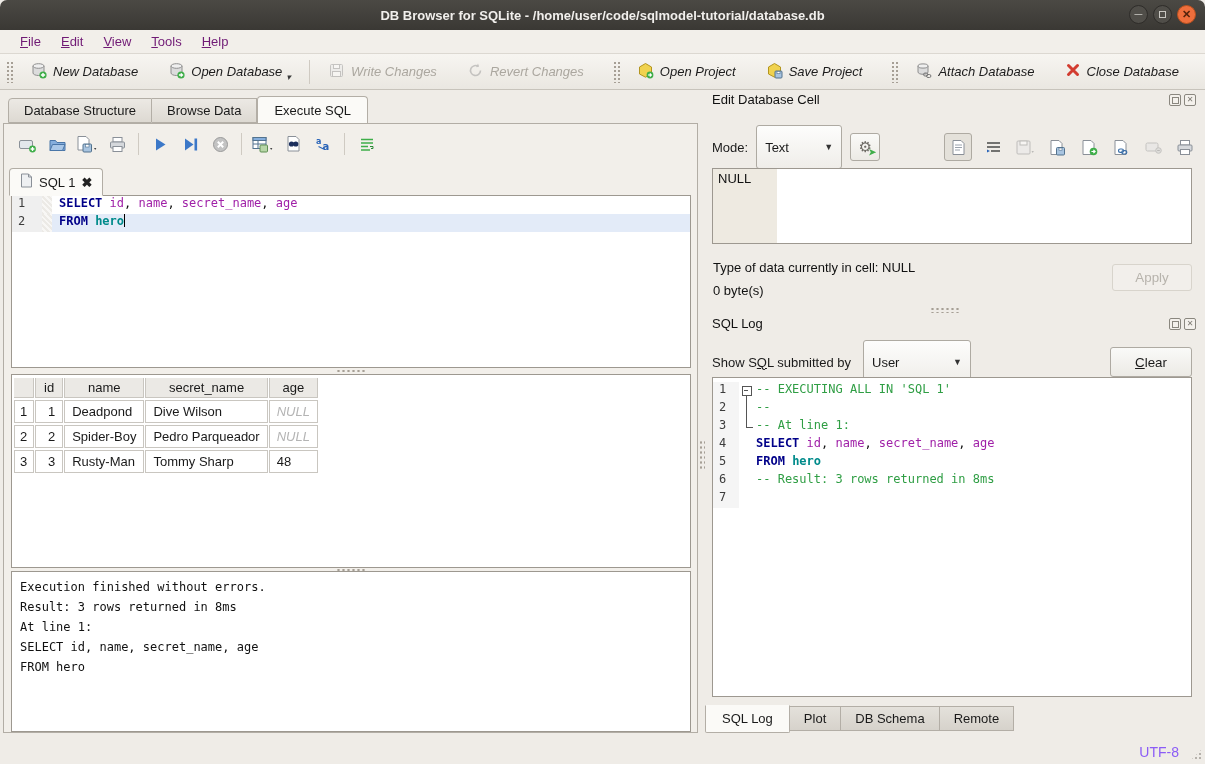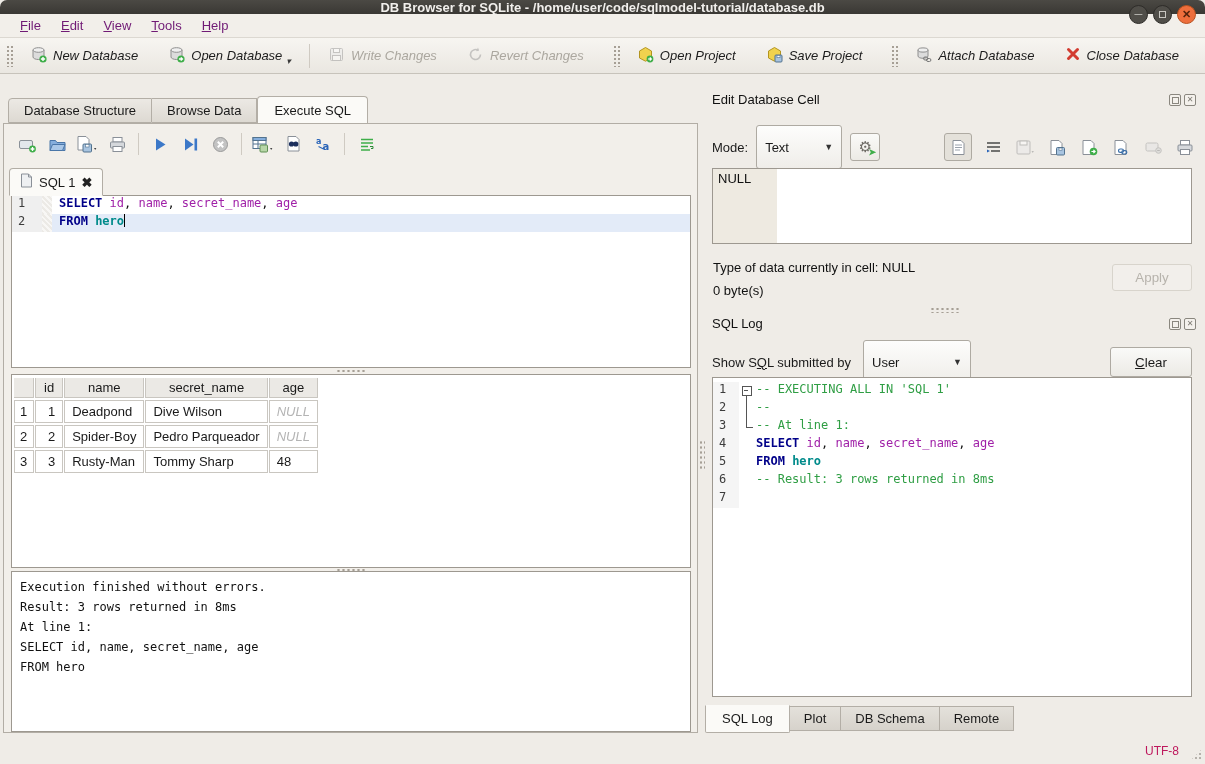--- a/index.html
+++ b/index.html
@@ -1,21 +1,21 @@
 <!DOCTYPE html>
 <html><head>
 <meta charset="utf-8">
 <style>
   * { margin:0; padding:0; box-sizing:border-box; }
   html,body { width:1205px; height:764px; overflow:hidden; }
   body { font-family:"Liberation Sans", sans-serif; font-size:13px; color:#1a1a1a;
          background:#efece7; position:relative; }
 
   
-  .titlebar { height:14px; background:linear-gradient(#4b4944,#3a3834);
+  .titlebar { height:30px; background:linear-gradient(#4b4944,#3a3834);
               border-radius:7px 7px 0 0; position:relative;
               display:flex; align-items:center; justify-content:center; }
   .titlebar-text { color:#f1efec; font-weight:bold; font-size:13px; }
   .win-controls { position:absolute; right:9px; top:5px; display:flex; gap:5px; }
   .win-btn { width:19px; height:19px; border-radius:50%; background:#504e49;
              border:1px solid #2e2c29; color:#c9c7c2; font-size:11px; line-height:16px;
              text-align:center; cursor:default; }
   .win-btn.close { background:#ee6e3c; border-color:#b9511f; color:#55230c; font-weight:bold; }
   .win-btn .sq { display:inline-block; width:7px; height:7px; border:1.5px solid #c9c7c2; margin-top:4px; }
 
@@ -168,21 +168,21 @@
 
   .dock-tabs { position:absolute; top:616px; left:0; display:flex; align-items:flex-start; }
   .dock-tab { padding:4px 14px; background:linear-gradient(#e4e1db,#d6d2cb);
               border:1px solid #b3aea6; border-left-width:0; color:#1a1a1a; }
   .dock-tab:first-child { border-left-width:1px; }
   .dock-tab.active { background:#fbfaf7; border-top:1px solid #fbfaf7; border-left-width:1px;
               padding:5px 16px 6px; position:relative; top:-1px; border-radius:0 0 2px 2px; }
 
   
   .statusbar { position:absolute; left:0; top:737px; width:1205px; height:27px; }
-  .status-enc { position:absolute; right:26px; top:7px; color:#be185d; font-size:12px; }
+  .status-enc { position:absolute; right:26px; top:7px; color:#8b5cf6; font-size:14px; }
   .grip { position:absolute; right:2px; bottom:3px; width:13px; height:13px;
           background-image:radial-gradient(circle,#b5b1ab 1px,transparent 1.3px);
           background-size:4px 4px; clip-path:polygon(100% 0,100% 100%,0 100%); }
 </style>
 </head>
 <body>
 
 <div class="titlebar">
   <span class="titlebar-text">DB Browser for SQLite - /home/user/code/sqlmodel-tutorial/database.db</span>
   <div class="win-controls">

